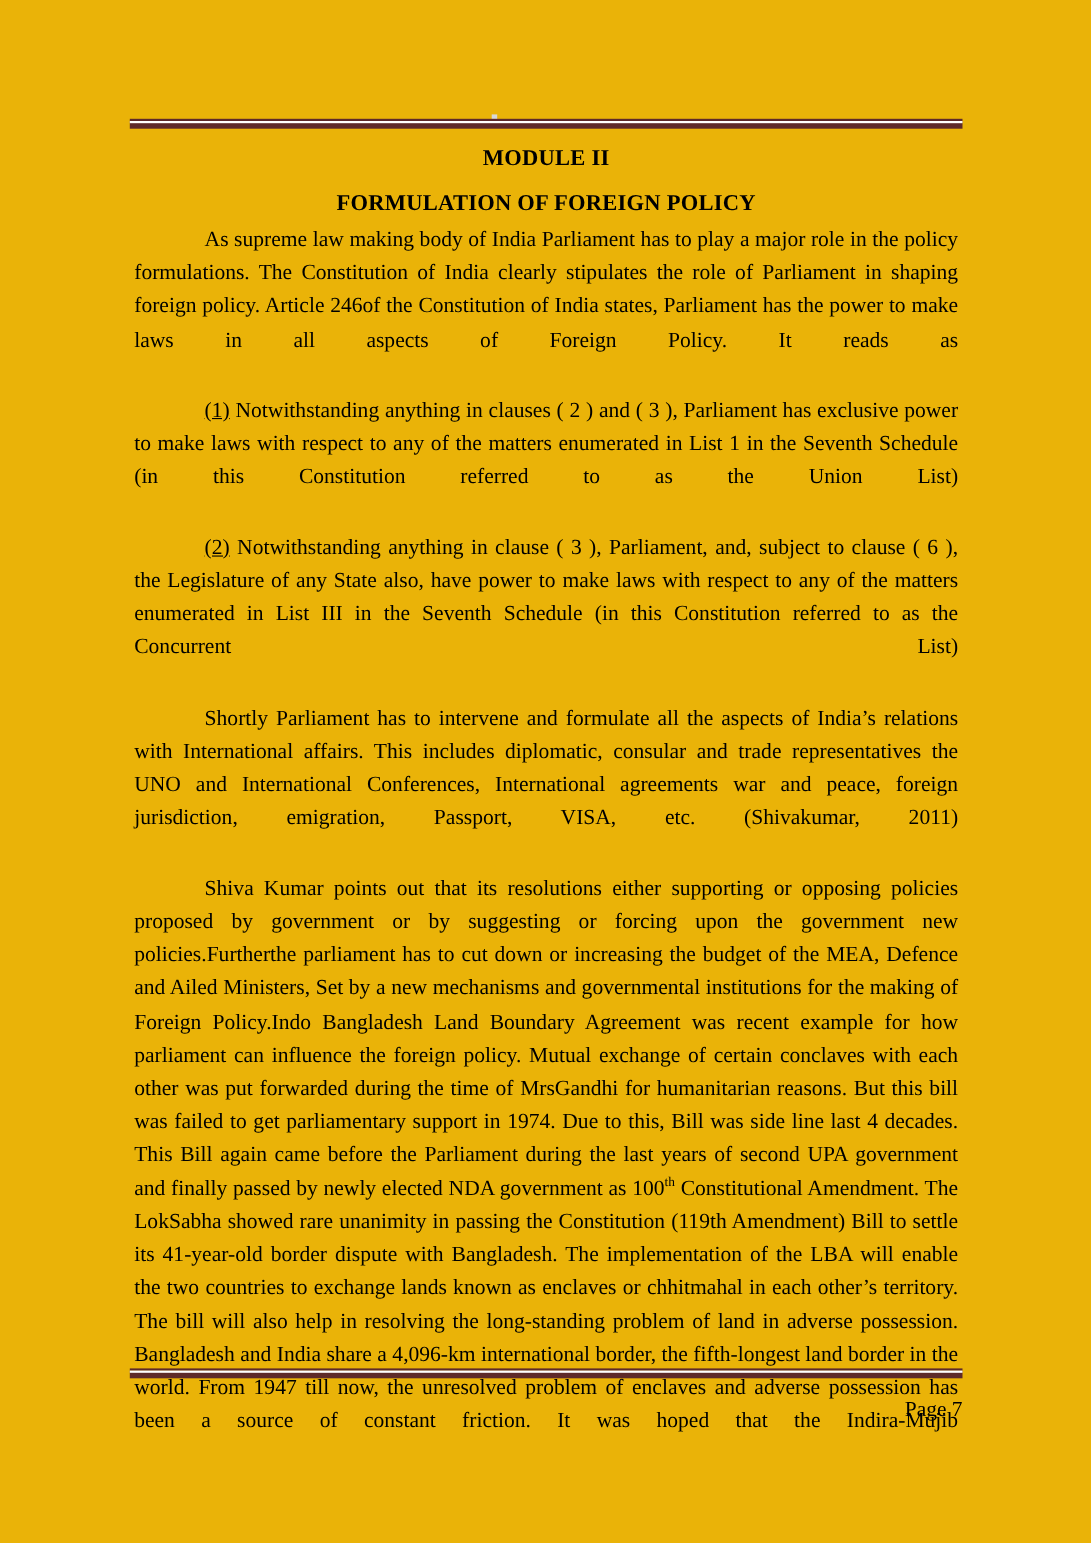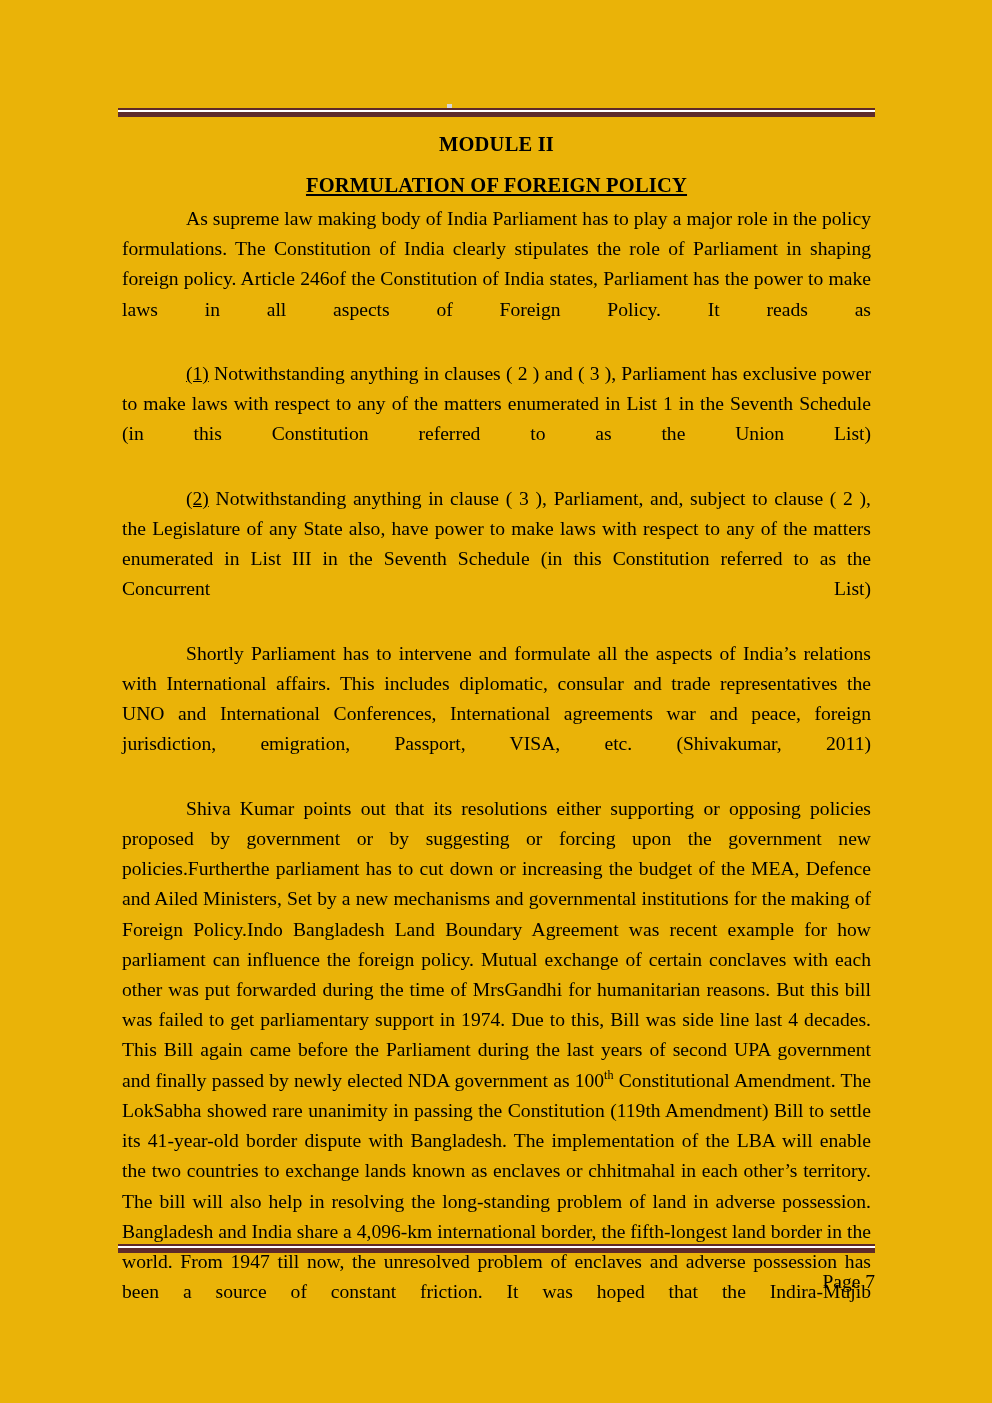--- a/index.html
+++ b/index.html
@@ -64,21 +64,20 @@
     margin: 0;
     padding: 0;
     letter-spacing: 0.2px;
     font-family: "Liberation Serif", "DejaVu Serif", serif;
   }
   h1.module-title {
     margin-top: 17px;
   }
   h2.doc-title {
     margin-top: 20px;
-    text-decoration: underline;
   }
   h3.section-head {
     text-align: left;
     font-weight: bold;
     font-size: 19.5px;
     line-height: 1.0;
     margin: 0;
     padding: 0;
     margin-top: 21px;
     font-family: "Liberation Serif", "DejaVu Serif", serif;
@@ -155,21 +154,21 @@
 
     <h1 class="module-title">MODULE II</h1>
 
     <h2 class="doc-title">FORMULATION OF FOREIGN POLICY</h2>
 
 
     <p class="body first">As supreme law making body of India Parliament has to play a major role in the policy formulations. The Constitution of India clearly stipulates the role of Parliament in shaping foreign policy. Article 246of the Constitution of India states, Parliament has the power to make laws in all aspects of Foreign Policy. It reads as</p>
 
     <p class="body"><span class="clause-num">(1)</span><span> Notwithstanding anything in clauses ( 2 ) and ( 3 ), Parliament has exclusive power to make laws with respect to any of the matters enumerated in List 1 in the Seventh Schedule (in this Constitution referred to as the Union List)</span></p>
 
-    <p class="body"><span class="clause-num">(2)</span><span> Notwithstanding anything in clause ( 3 ), Parliament, and, subject to clause ( 2 ), the Legislature of any State also, have power to make laws with respect to any of the matters enumerated in List III in the Seventh Schedule (in this Constitution referred to as the Concurrent List)</span></p>
+    <p class="body"><span class="clause-num">(2)</span><span> Notwithstanding anything in clause ( 3 ), Parliament, and, subject to clause ( 6 ), the Legislature of any State also, have power to make laws with respect to any of the matters enumerated in List III in the Seventh Schedule (in this Constitution referred to as the Concurrent List)</span></p>
 
 
     <p class="body">Shortly Parliament has to intervene and formulate all the aspects of India’s relations with International affairs. This includes diplomatic, consular and trade representatives the UNO and International Conferences, International agreements war and peace, foreign jurisdiction, emigration, Passport, VISA, etc. (Shivakumar, 2011)</p>
 
     <p class="body"><span>Shiva Kumar points out that its resolutions either supporting or opposing policies proposed by government or by suggesting or forcing upon the government new policies.Furtherthe parliament has to cut down or increasing the budget of the MEA, Defence and Ailed Ministers, Set by a new mechanisms and governmental institutions for the making of Foreign Policy.Indo   Bangladesh Land Boundary Agreement was recent example for how parliament can influence the foreign policy. Mutual exchange of certain conclaves with each other was put forwarded during the time of MrsGandhi for humanitarian reasons. But this bill was failed to get parliamentary support in 1974. Due to this, Bill was side line last 4 decades. This Bill again came before the Parliament during the last years of second UPA government and finally passed by newly elected NDA government as 100</span><sup>th</sup><span> Constitutional Amendment. The LokSabha showed rare unanimity in passing the Constitution (119th Amendment) Bill to settle its 41-year-old border dispute with Bangladesh. The implementation of the LBA will enable the two countries to exchange lands known as enclaves or chhitmahal in each other’s territory. The bill will also help in resolving the long-standing problem of land in adverse possession. Bangladesh and India share a 4,096-km international border, the fifth-longest land border in the world. From 1947 till now, the unresolved problem of enclaves and adverse possession has been a source of constant friction. It was hoped that the Indira-Mujib</span></p>
 
   </div>
 
   <div class="footer-wrap">
     <div class="rule-bottom">

